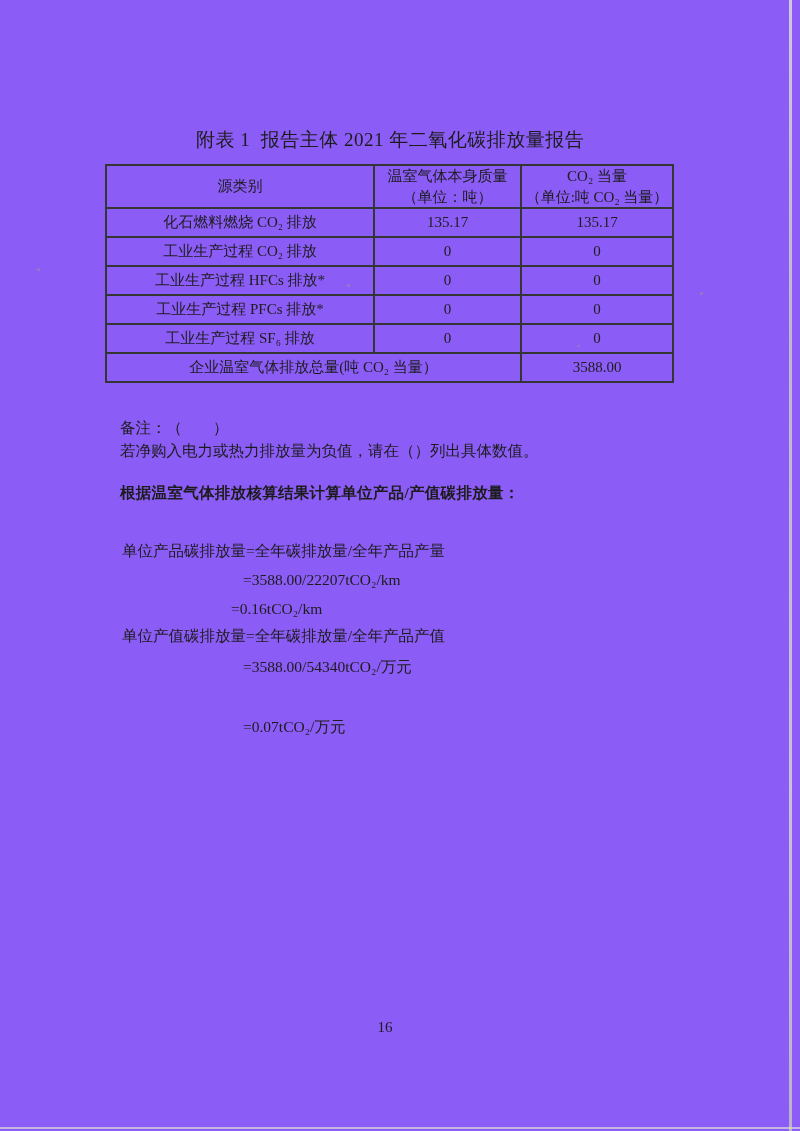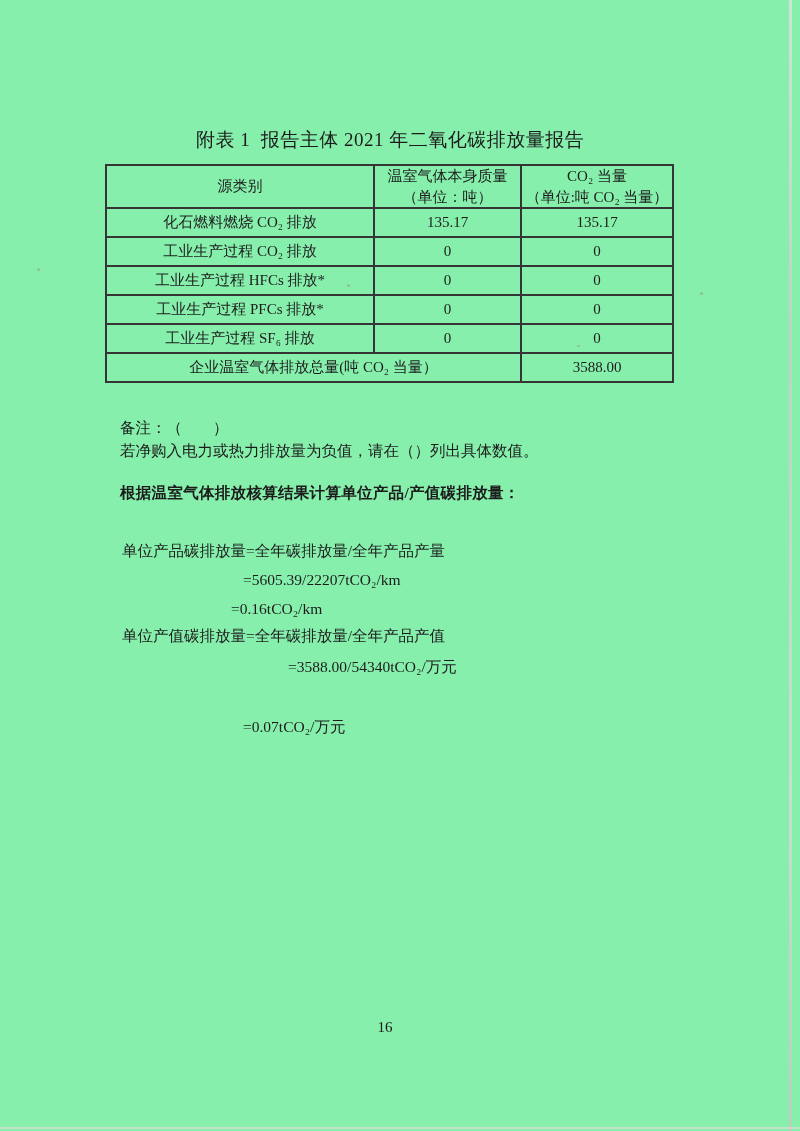--- a/index.html
+++ b/index.html
@@ -5,21 +5,21 @@
   html, body {
     margin: 0;
     padding: 0;
     background: #e9e7e3;
   }
   .page {
     position: relative;
     width: 800px;
     height: 1131px;
     margin: 0 auto;
-    background: #86efac;
+    background: #8b5cf6;
     overflow: hidden;
     font-family: "Liberation Serif", "DejaVu Serif", serif;
     color: #1c1c1c;
   }
   .scan-edge-right {
     position: absolute;
     right: 8px; top: 0;
     width: 3px; height: 100%;
     background: linear-gradient(to bottom, #e3e1dc 0%, #cfccc6 30%, #dcd9d4 70%, #c9c6c0 100%);
     opacity: 0.8;
@@ -79,21 +79,21 @@
     left: 120px; top: 483px;
     font-size: 15.5px;
     font-weight: bold;
     letter-spacing: 0.3px;
   }
   .calc-line { position: absolute; font-size: 15.5px; white-space: pre; }
   .cl0 { left: 122px; top: 541px; }
   .cl1 { left: 243px; top: 571px; }
   .cl2 { left: 231px; top: 600px; }
   .cl3 { left: 122px; top: 626px; }
-  .cl4 { left: 243px; top: 657px; margin-left: 45px; }
+  .cl4 { left: 243px; top: 657px; }
   .cl5 { left: 243px; top: 717px; }
   .page-number {
     position: absolute;
     top: 1019px; left: 0;
     width: 770px;
     text-align: center;
     font-size: 15px;
   }
   .speck {
     position: absolute;
@@ -169,21 +169,21 @@
       </tr>
     </tbody>
   </table>
 
   <div class="remark">备注：（　　）</div>
   <div class="negative-note">若净购入电力或热力排放量为负值，请在（）列出具体数值。</div>
 
   <div class="calc-heading">根据温室气体排放核算结果计算单位产品/产值碳排放量：</div>
 
   <div class="calc-line cl0">单位产品碳排放量=全年碳排放量/全年产品产量</div>
-  <div class="calc-line cl1">=5605.39/22207tCO₂/km</div>
+  <div class="calc-line cl1">=3588.00/22207tCO₂/km</div>
   <div class="calc-line cl2">=0.16tCO₂/km</div>
   <div class="calc-line cl3">单位产值碳排放量=全年碳排放量/全年产品产值</div>
   <div class="calc-line cl4">=3588.00/54340tCO₂/万元</div>
   <div class="calc-line cl5">=0.07tCO₂/万元</div>
 
   <div class="page-number">16</div>
 
   <div class="speck sp1"></div>
   <div class="speck sp2"></div>
   <div class="speck sp3"></div>

